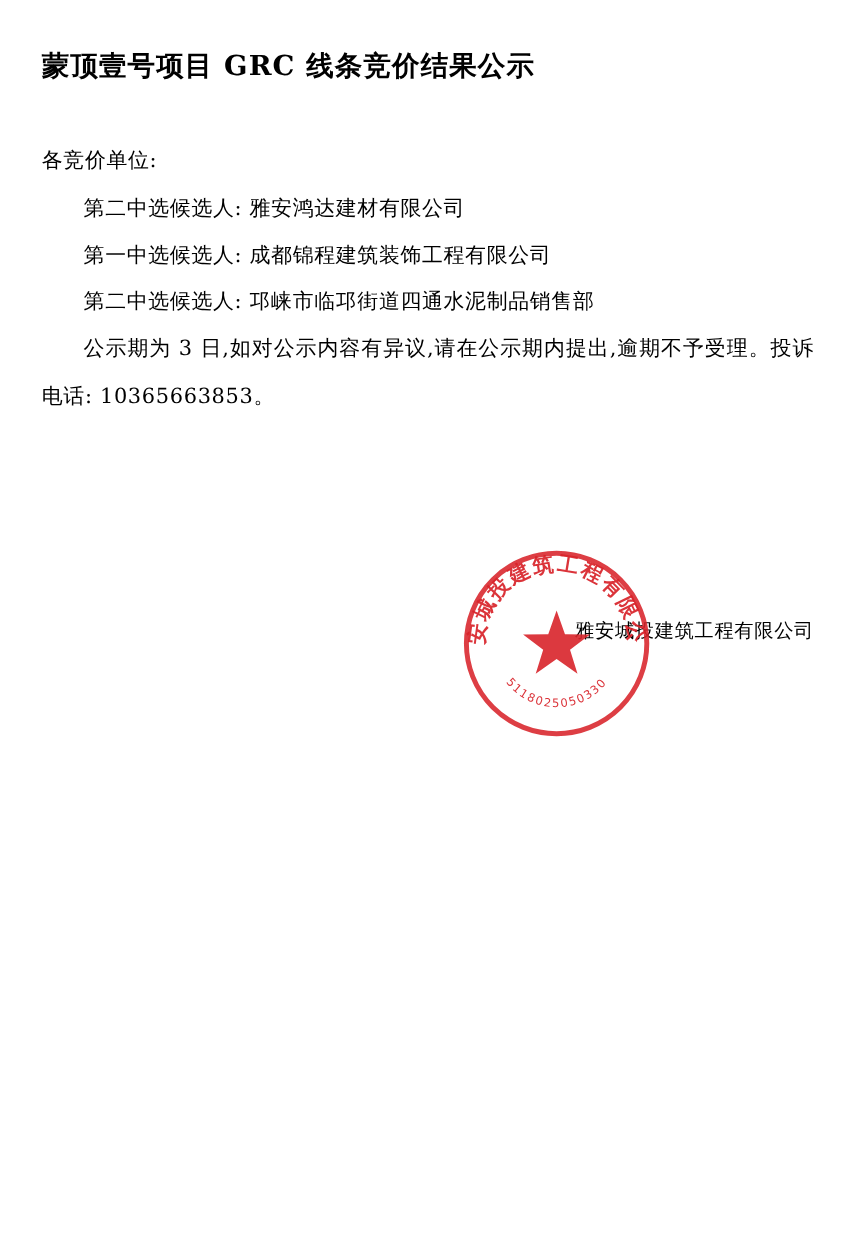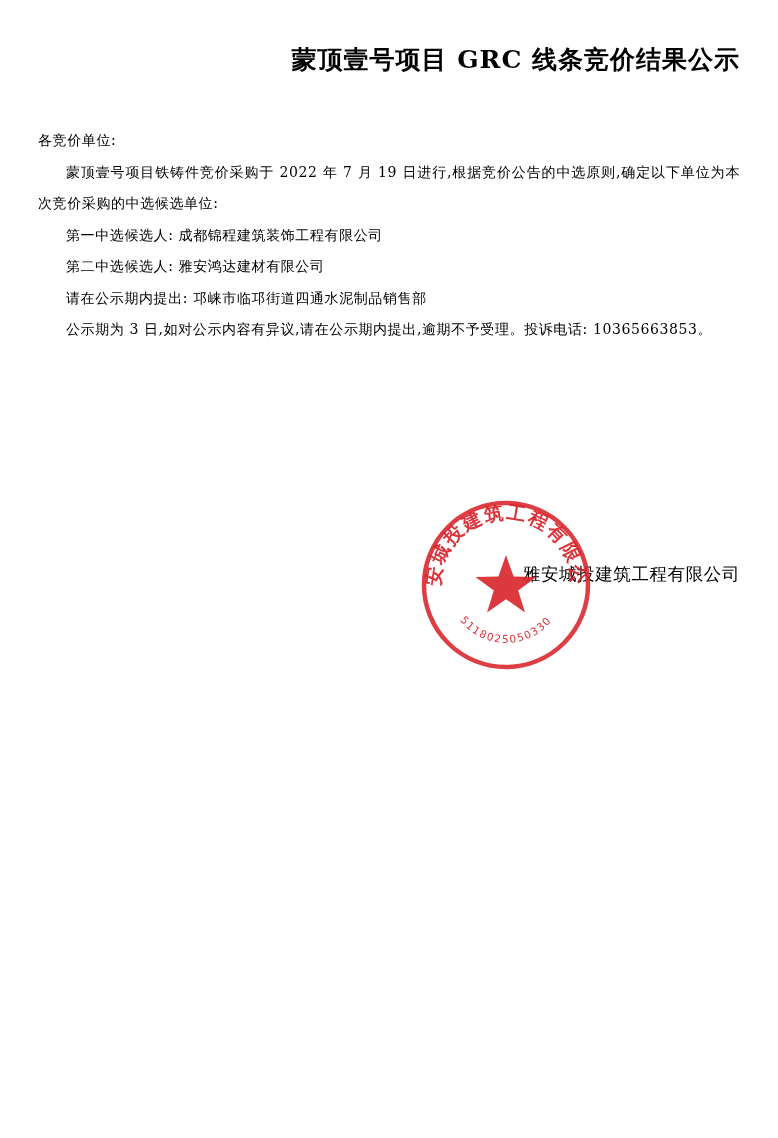--- a/index.html
+++ b/index.html
@@ -16,31 +16,31 @@
     overflow: hidden;
   }
   .page {
     position: relative;
     width: 778px;
     height: 1138px;
     box-sizing: border-box;
     padding: 0 38px;
   }
   .doc-title {
-    text-align: right;
+    text-align: left;
     font-size: 25px;
     font-weight: bold;
     letter-spacing: 1px;
     margin-top: 42px;
     margin-bottom: 0;
     line-height: 1.4;
   }
   .body-block {
     margin-top: 48px;
-    font-size: 14px;
+    font-size: 19px;
     line-height: 2.25;
     letter-spacing: 0.6px;
   }
   .para {
     margin: 0;
     text-align: justify;
     text-justify: inter-ideograph;
   }
   .indent {
     text-indent: 2em;
@@ -110,24 +110,23 @@
 </style>
 </head>
 <body>
 
 <div class="page">
 
   <h1 class="doc-title">蒙顶壹号项目 GRC 线条竞价结果公示</h1>
 
   <div class="body-block">
     <p class="para">各竞价单位:</p>
-    <p class="para indent">蒙顶壹号项目铁铸件竞价采购于 2022 年 7 月 19 日进行,根据竞价公告的中选原则,确定以下单位为本次竞价采购的中选候选单位:</p>
+    <p class="candidate">第二中选候选人: 雅安鸿达建材有限公司</p>
     <p class="candidate">第一中选候选人: 成都锦程建筑装饰工程有限公司</p>
-    <p class="candidate">第二中选候选人: 雅安鸿达建材有限公司</p>
-    <p class="candidate">请在公示期内提出: 邛崃市临邛街道四通水泥制品销售部</p>
+    <p class="candidate">第二中选候选人: 邛崃市临邛街道四通水泥制品销售部</p>
     <p class="para indent">公示期为 3 日,如对公示内容有异议,请在公示期内提出,逾期不予受理。投诉电话: 10365663853。</p>
   </div>
 
   <div class="sign-block">
     <span class="sign-line">雅安城投建筑工程有限公司</span>
   </div>
 
   <div class="seal">
     <svg viewBox="0 0 176 176" xmlns="http://www.w3.org/2000/svg">
       <defs>

